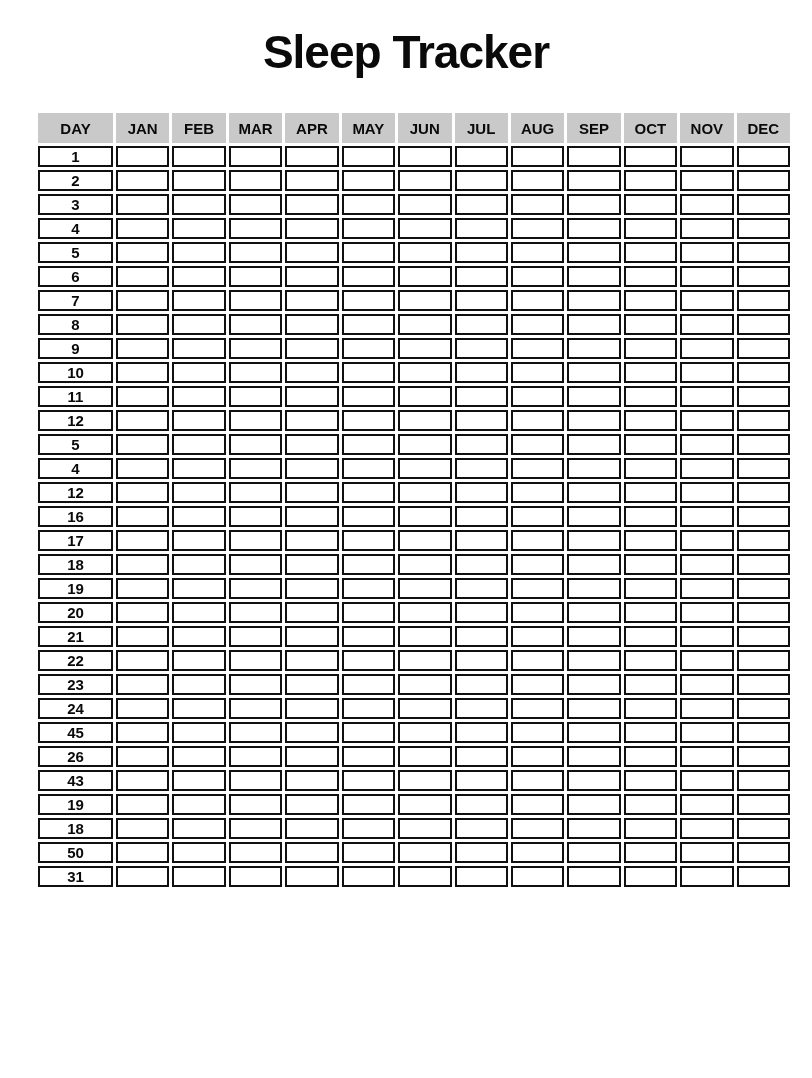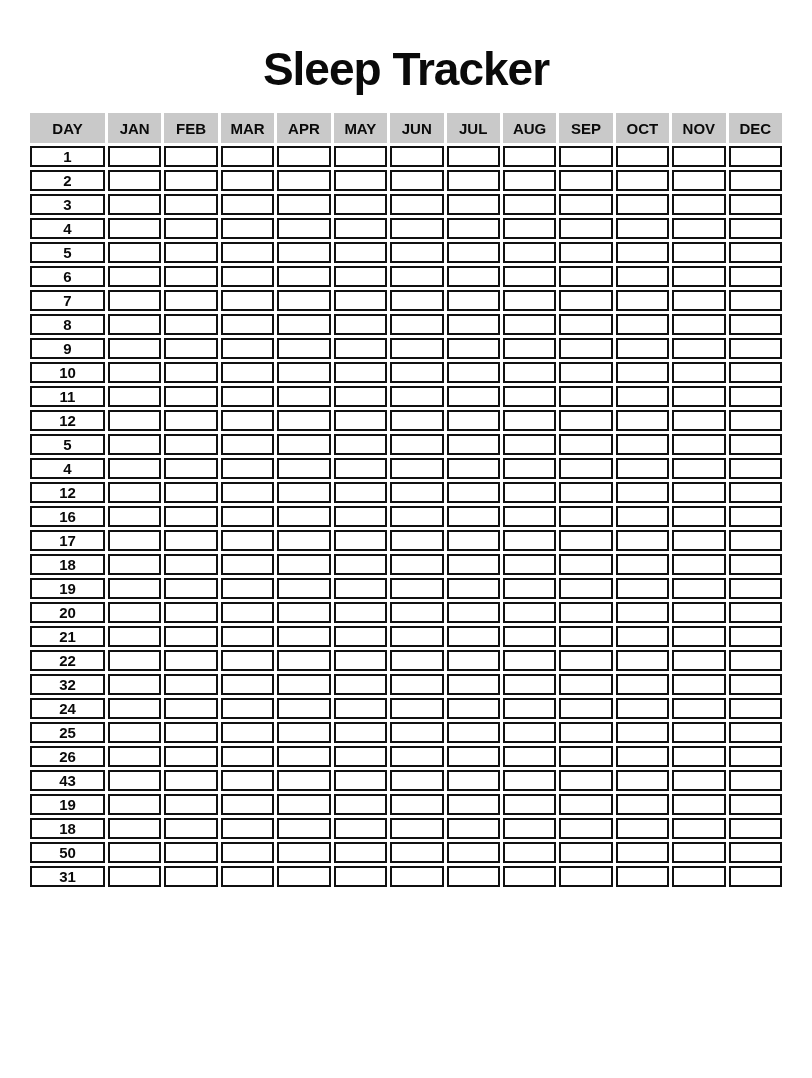--- a/index.html
+++ b/index.html
@@ -17,33 +17,33 @@
     overflow: hidden;
   }
   .page {
     position: relative;
     width: 812px;
     height: 1078px;
     background: var(--bg);
   }
   .title {
     position: absolute;
-    top: 44px;
+    top: 27px;
     left: 0;
     width: 812px;
     text-align: center;
     font-size: 46px;
     font-weight: 900;
     letter-spacing: -1px;
     color: var(--text);
     line-height: 1.1;
   }
   .tracker-grid {
     position: absolute;
-    left: 30px;
+    left: 38px;
     top: 113px;
     width: 752px;
     height: 740px;
     display: grid;
     grid-template-columns: 75px repeat(12, 1fr);
     grid-template-rows: 30px repeat(31, 1fr);
     gap: 3px;
   }
   .header-cell {
     background: var(--header-bg);
@@ -367,21 +367,21 @@
       <div class="tracker-cell"></div>
       <div class="tracker-cell"></div>
       <div class="tracker-cell"></div>
       <div class="tracker-cell"></div>
       <div class="tracker-cell"></div>
       <div class="tracker-cell"></div>
       <div class="tracker-cell"></div>
       <div class="tracker-cell"></div>
       <div class="tracker-cell"></div>
       <div class="tracker-cell"></div>
-      <div class="day-cell">32</div>
+      <div class="day-cell">23</div>
       <div class="tracker-cell"></div>
       <div class="tracker-cell"></div>
       <div class="tracker-cell"></div>
       <div class="tracker-cell"></div>
       <div class="tracker-cell"></div>
       <div class="tracker-cell"></div>
       <div class="tracker-cell"></div>
       <div class="tracker-cell"></div>
       <div class="tracker-cell"></div>
       <div class="tracker-cell"></div>
@@ -393,21 +393,21 @@
       <div class="tracker-cell"></div>
       <div class="tracker-cell"></div>
       <div class="tracker-cell"></div>
       <div class="tracker-cell"></div>
       <div class="tracker-cell"></div>
       <div class="tracker-cell"></div>
       <div class="tracker-cell"></div>
       <div class="tracker-cell"></div>
       <div class="tracker-cell"></div>
       <div class="tracker-cell"></div>
-      <div class="day-cell">25</div>
+      <div class="day-cell">45</div>
       <div class="tracker-cell"></div>
       <div class="tracker-cell"></div>
       <div class="tracker-cell"></div>
       <div class="tracker-cell"></div>
       <div class="tracker-cell"></div>
       <div class="tracker-cell"></div>
       <div class="tracker-cell"></div>
       <div class="tracker-cell"></div>
       <div class="tracker-cell"></div>
       <div class="tracker-cell"></div>

